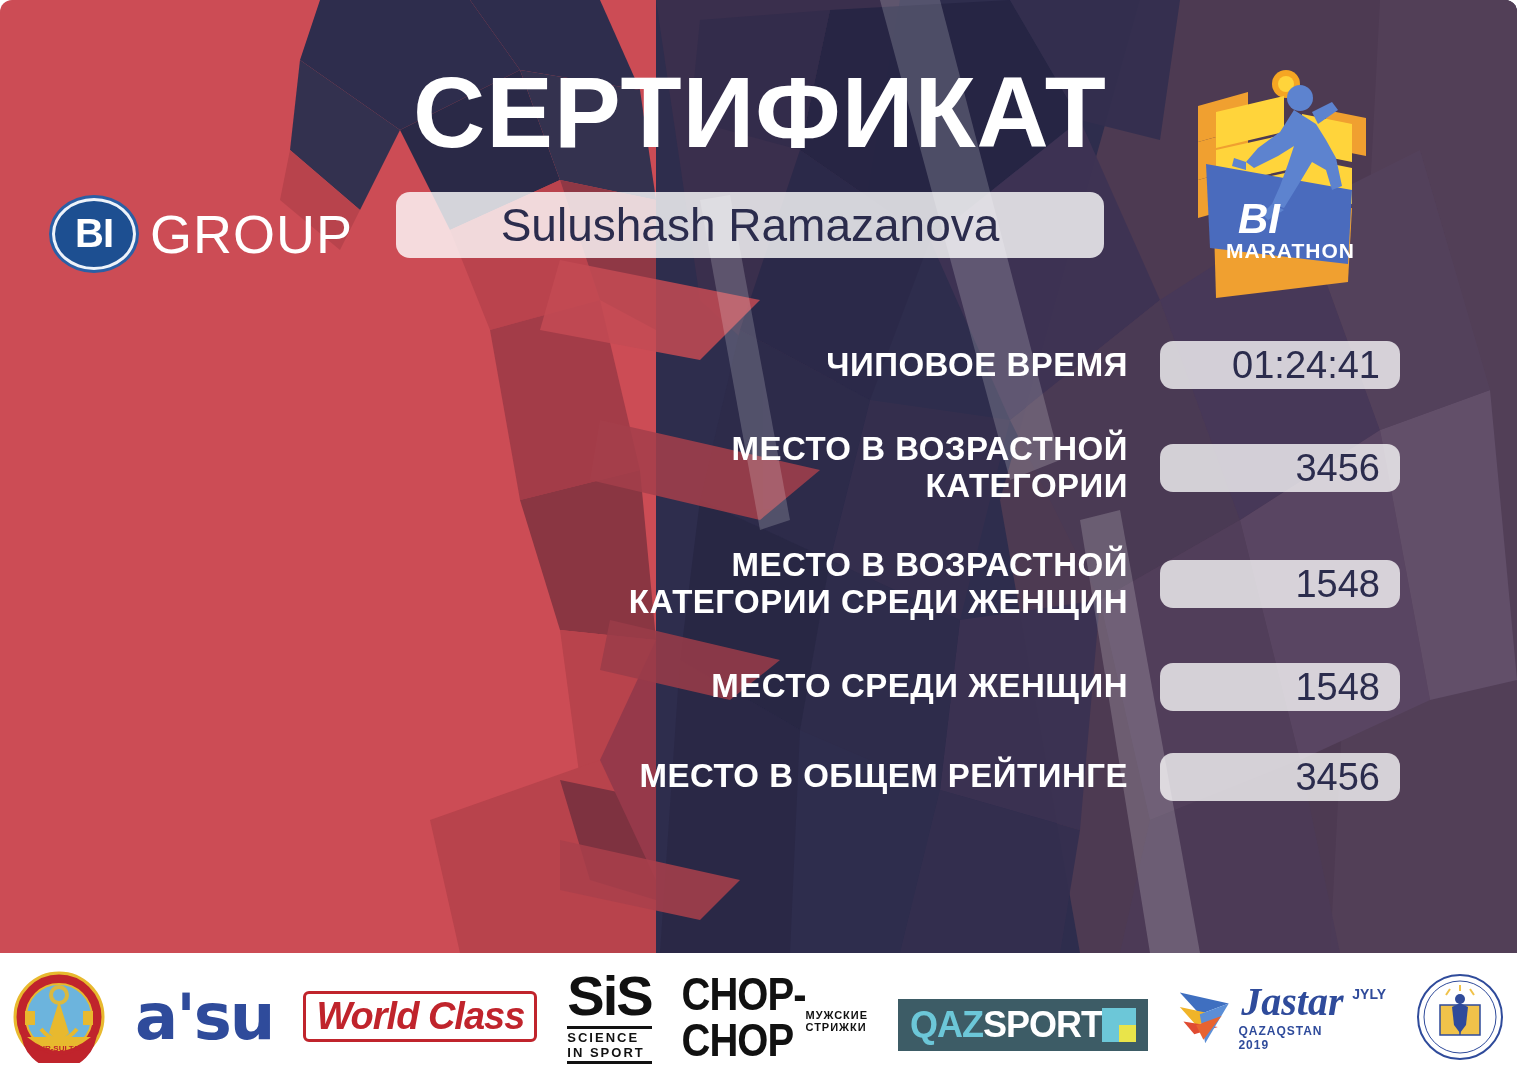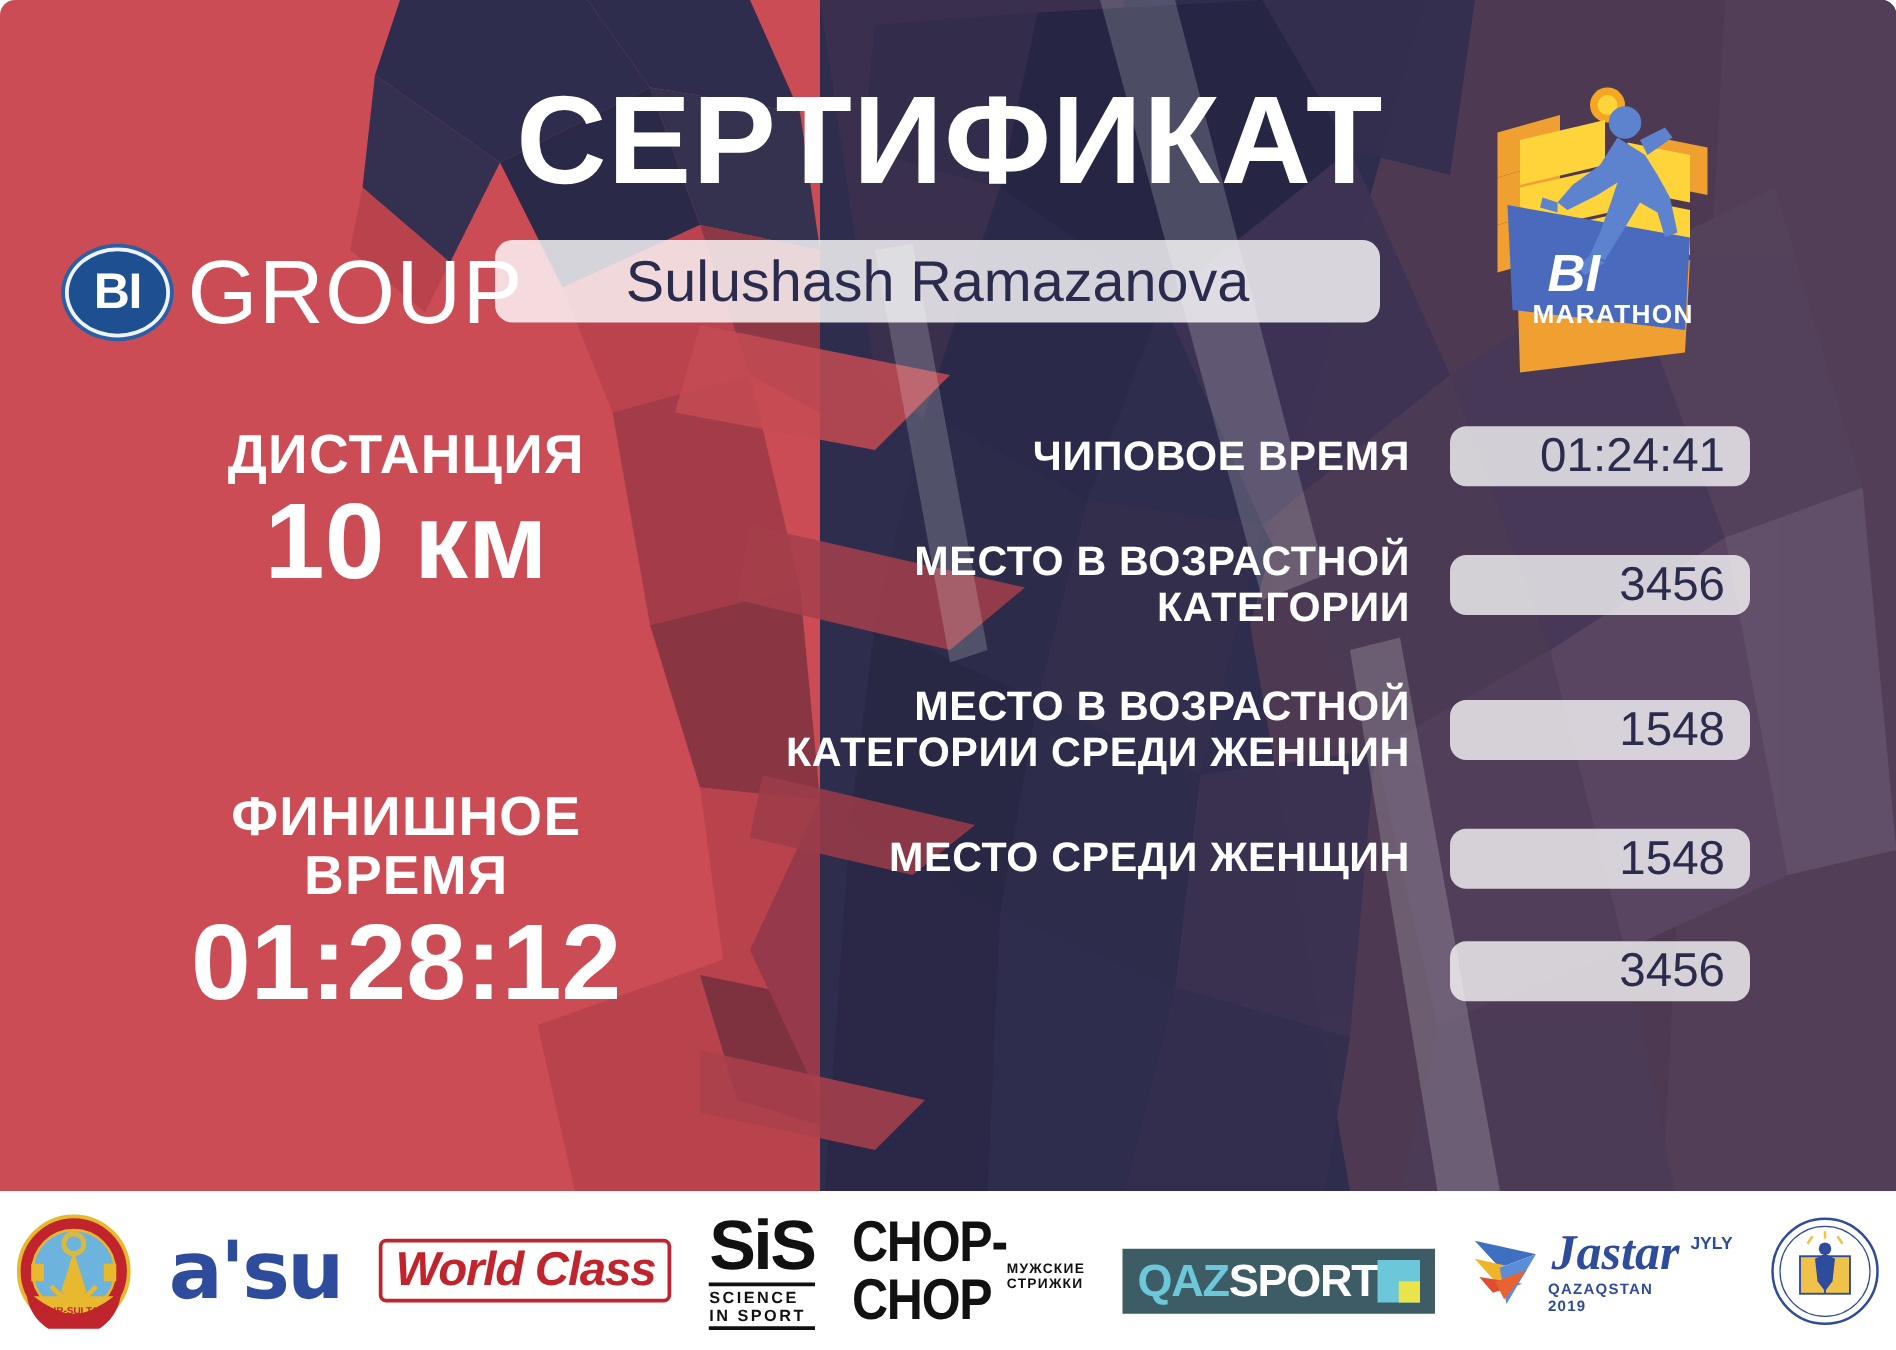--- a/index.html
+++ b/index.html
@@ -35,21 +35,21 @@
     border:3px solid #eef3fa;
     box-shadow:0 0 0 3px #2a5fa5;
     display:flex;align-items:center;justify-content:center;
   }
   .bi-badge .bi-text{
     font-size:40px;font-weight:bold;color:#ffffff;letter-spacing:-1px;
     font-family:"Liberation Sans",sans-serif;line-height:1;
     margin-top:-2px;
   }
   .group-word{
-    font-size:72px;color:#ffffff;letter-spacing:1px;font-weight:500;
+    font-size:54px;color:#ffffff;letter-spacing:1px;font-weight:500;
     font-family:"Liberation Sans",sans-serif;line-height:1;
     white-space:nowrap;
   }
 
   .cert-title{
     position:absolute;left:390px;top:62px;width:740px;
     text-align:center;
     font-size:100px;line-height:1;font-weight:bold;
     color:#ffffff;letter-spacing:1px;white-space:nowrap;
     font-family:"Liberation Sans",sans-serif;
@@ -290,28 +290,20 @@
         <path d="M136 54 L156 44 L162 52 L142 66 Z"></path>
         <path d="M96 146 L86 156 L92 162 L108 152 Z"></path>
         <path d="M70 104 L58 100 L56 108 L70 112 Z"></path>
       </g>
 
       <text x="62" y="175" font-family="Liberation Sans, sans-serif" font-size="42" font-weight="bold" font-style="italic" fill="#ffffff">BI</text>
       <text x="50" y="200" font-family="Liberation Sans, sans-serif" font-size="21" font-weight="bold" fill="#ffffff" letter-spacing="1">MARATHON</text>
     </svg>
   </div>
 
-  <div class="left-stats">
-    <div class="l-label">ДИСТАНЦИЯ</div>
-    <div class="l-value">10 км</div>
-    <div class="gap-big"></div>
-    <div class="l-label">ФИНИШНОЕ</div>
-    <div class="l-label">ВРЕМЯ</div>
-    <div class="l-value">01:28:12</div>
-  </div>
 
   <div class="right-stats">
 
     <div class="stat-row">
       <div class="s-label">ЧИПОВОЕ ВРЕМЯ</div>
       <div class="s-chip">
         <span>01:24:41</span>
       </div>
     </div>
 
@@ -330,20 +322,21 @@
     </div>
 
     <div class="stat-row">
       <div class="s-label">МЕСТО СРЕДИ ЖЕНЩИН</div>
       <div class="s-chip">
         <span>1548</span>
       </div>
     </div>
 
     <div class="stat-row">
+      <div class="s-label">МЕСТО В ОБЩЕМ РЕЙТИНГЕ</div>
       <div class="s-chip">
         <span>3456</span>
       </div>
     </div>
 
   </div>
 
   <div class="footer">
 
     <div class="sponsor">

